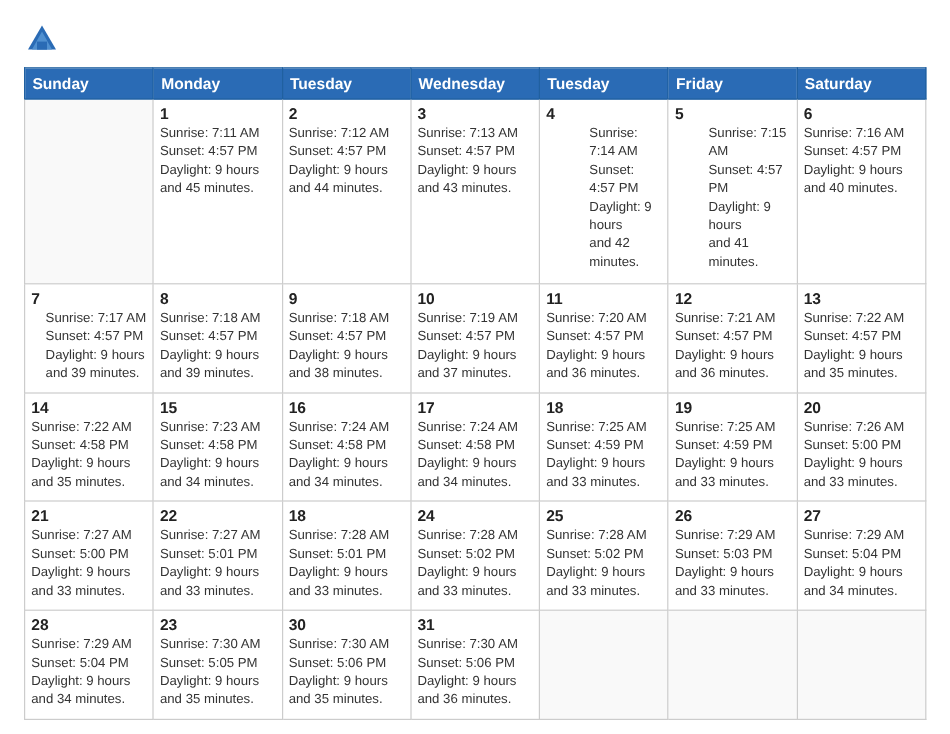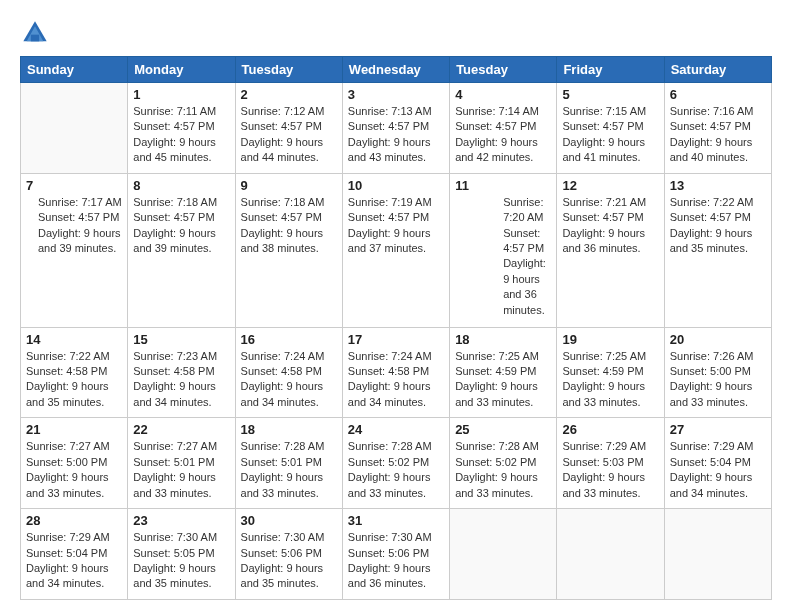--- a/index.html
+++ b/index.html
@@ -152,28 +152,28 @@
           </td>
           <td>
             <div class="day-number">3</div>
             <div class="day-info" style="white-space: pre-line;">Sunrise: 7:13 AM
 Sunset: 4:57 PM
 Daylight: 9 hours
 and 43 minutes.</div>
           </td>
           <td>
             <div class="day-number">4</div>
-            <div class="day-info" style="white-space: pre-line;">Sunrise: 7:14 AM
+            <div class="day-info" style="white-space: pre-line; margin-left: 36px;">Sunrise: 7:14 AM
 Sunset: 4:57 PM
 Daylight: 9 hours
 and 42 minutes.</div>
           </td>
           <td>
             <div class="day-number">5</div>
-            <div class="day-info" style="white-space: pre-line;">Sunrise: 7:15 AM
+            <div class="day-info" style="white-space: pre-line; margin-left: 28px;">Sunrise: 7:15 AM
 Sunset: 4:57 PM
 Daylight: 9 hours
 and 41 minutes.</div>
           </td>
           <td>
             <div class="day-number">6</div>
             <div class="day-info" style="white-space: pre-line;">Sunrise: 7:16 AM
 Sunset: 4:57 PM
 Daylight: 9 hours
 and 40 minutes.</div>
@@ -203,21 +203,21 @@
           </td>
           <td>
             <div class="day-number">10</div>
             <div class="day-info" style="white-space: pre-line;">Sunrise: 7:19 AM
 Sunset: 4:57 PM
 Daylight: 9 hours
 and 37 minutes.</div>
           </td>
           <td>
             <div class="day-number">11</div>
-            <div class="day-info" style="white-space: pre-line; margin-left: 48px;">Sunrise: 7:20 AM
+            <div class="day-info" style="white-space: pre-line;">Sunrise: 7:20 AM
 Sunset: 4:57 PM
 Daylight: 9 hours
 and 36 minutes.</div>
           </td>
           <td>
             <div class="day-number">12</div>
             <div class="day-info" style="white-space: pre-line;">Sunrise: 7:21 AM
 Sunset: 4:57 PM
 Daylight: 9 hours
 and 36 minutes.</div>

